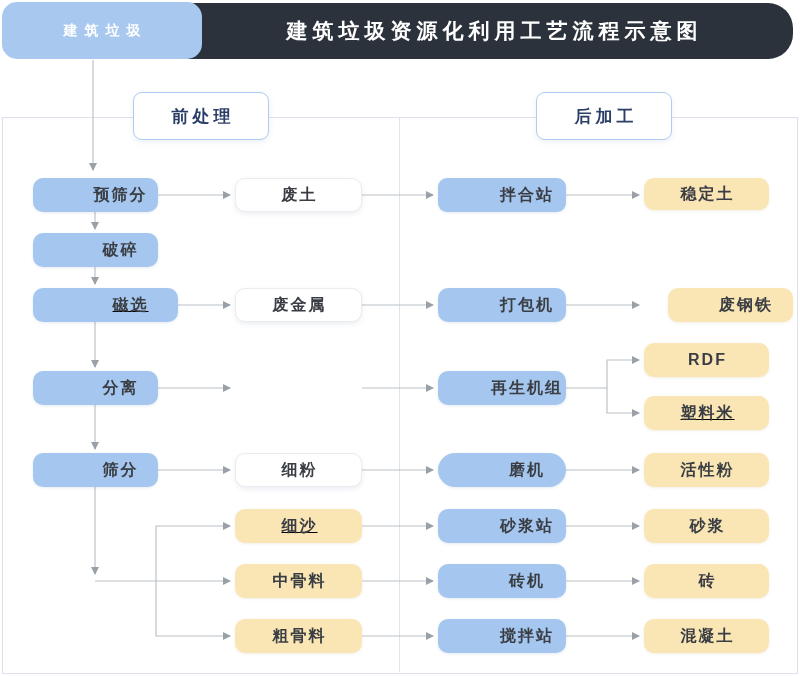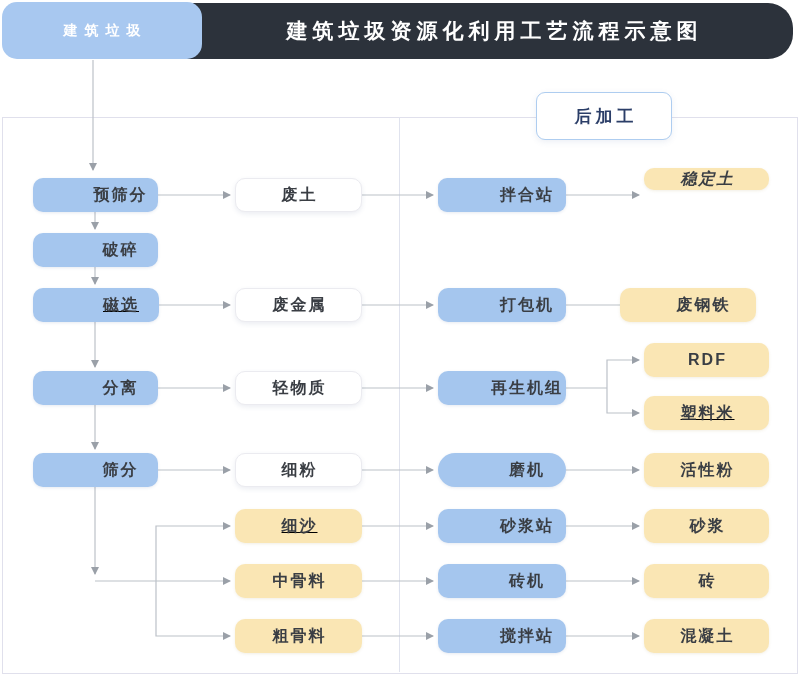--- a/index.html
+++ b/index.html
@@ -69,20 +69,23 @@
     <div class="title-text">建筑垃圾资源化利用工艺流程示意图</div>
   </div>
 
   <div class="source-tab">
     <span>建筑垃圾</span>
   </div>
 
   <div class="panel"></div>
   <div class="divider"></div>
 
+  <div class="section section-pre">
+    <span>前处理</span>
+  </div>
   <div class="section section-post">
     <span>后加工</span>
   </div>
 
   <svg class="edges-layer" width="800" height="676" viewBox="0 0 800 676">
     <defs>
       <marker id="arrowhead" markerWidth="8" markerHeight="8" refX="7" refY="4" orient="auto" markerUnits="userSpaceOnUse">
         <path class="arrow-head" d="M0,0 L8,4 L0,8 Z"></path>
       </marker>
     </defs>
@@ -117,38 +120,35 @@
       <polyline points="566,636 639,636" fill="none" class="edge" marker-end="url(#arrowhead)"></polyline>
     </svg>
 
   <div class="nodes-layer">
       <div class="node process" style="left: 33px; top: 178px; width: 125px; height: 34px;">
         <span>预筛分</span>
       </div>
       <div class="node process" style="left: 33px; top: 233px; width: 125px; height: 34px;">
         <span>破碎</span>
       </div>
-      <div class="node process" style="left: 33px; top: 288px; width: 126px; height: 34px; text-decoration: underline;">
+      <div class="node process" style="left: 33px; top: 288px; width: 145px; height: 34px; text-decoration: underline;">
         <span>磁选</span>
       </div>
       <div class="node process" style="left: 33px; top: 371px; width: 125px; height: 34px;">
         <span>分离</span>
       </div>
       <div class="node process" style="left: 33px; top: 453px; width: 125px; height: 34px;">
         <span>筛分</span>
       </div>
       <div class="node neutral" style="left: 235px; top: 178px; width: 127px; height: 34px;">
         <span>废土</span>
       </div>
       <div class="node neutral" style="left: 235px; top: 288px; width: 127px; height: 34px;">
         <span>废金属</span>
       </div>
-      <div class="node neutral" style="left: 235px; top: 371px; width: 127px; height: 34px;">
-        <span>轻物质</span>
-      </div>
       <div class="node neutral" style="left: 235px; top: 453px; width: 127px; height: 34px;">
         <span>细粉</span>
       </div>
       <div class="node product" style="left: 235px; top: 509px; width: 127px; height: 34px; text-decoration: underline;">
         <span>细沙</span>
       </div>
       <div class="node product" style="left: 235px; top: 564px; width: 127px; height: 34px;">
         <span>中骨料</span>
       </div>
       <div class="node product" style="left: 235px; top: 619px; width: 127px; height: 34px;">
@@ -168,24 +168,24 @@
       </div>
       <div class="node process" style="left: 438px; top: 509px; width: 128px; height: 34px;">
         <span>砂浆站</span>
       </div>
       <div class="node process" style="left: 438px; top: 564px; width: 128px; height: 34px;">
         <span>砖机</span>
       </div>
       <div class="node process" style="left: 438px; top: 619px; width: 128px; height: 34px;">
         <span>搅拌站</span>
       </div>
-      <div class="node product" style="left: 644px; top: 168px; width: 125px; height: 22px; font-style: italic;">
+      <div class="node product" style="left: 644px; top: 178px; width: 125px; height: 32px;">
         <span>稳定土</span>
       </div>
-      <div class="node product" style="left: 620px; top: 288px; width: 136px; height: 34px; padding-left: 29px;">
+      <div class="node product" style="left: 668px; top: 288px; width: 125px; height: 34px; padding-left: 29px;">
         <span>废钢铁</span>
       </div>
       <div class="node product" style="left: 644px; top: 343px; width: 125px; height: 34px;">
         <span>RDF</span>
       </div>
       <div class="node product" style="left: 644px; top: 396px; width: 125px; height: 34px; text-decoration: underline;">
         <span>塑料米</span>
       </div>
       <div class="node product" style="left: 644px; top: 453px; width: 125px; height: 34px;">
         <span>活性粉</span>

